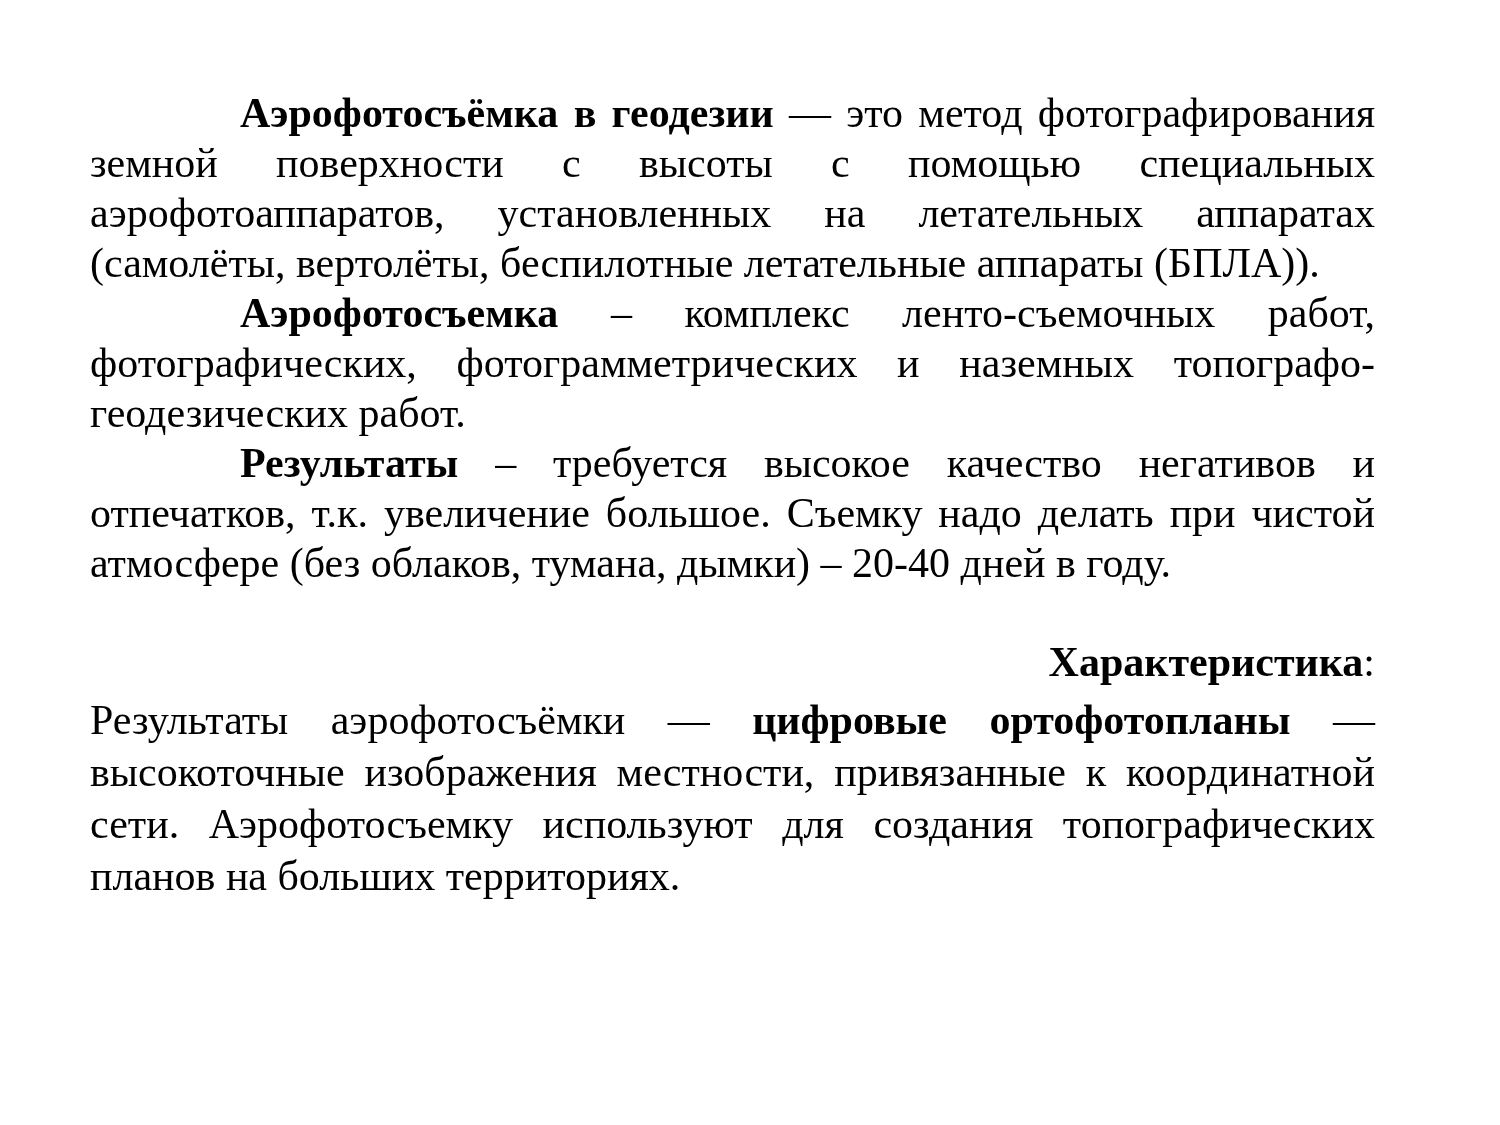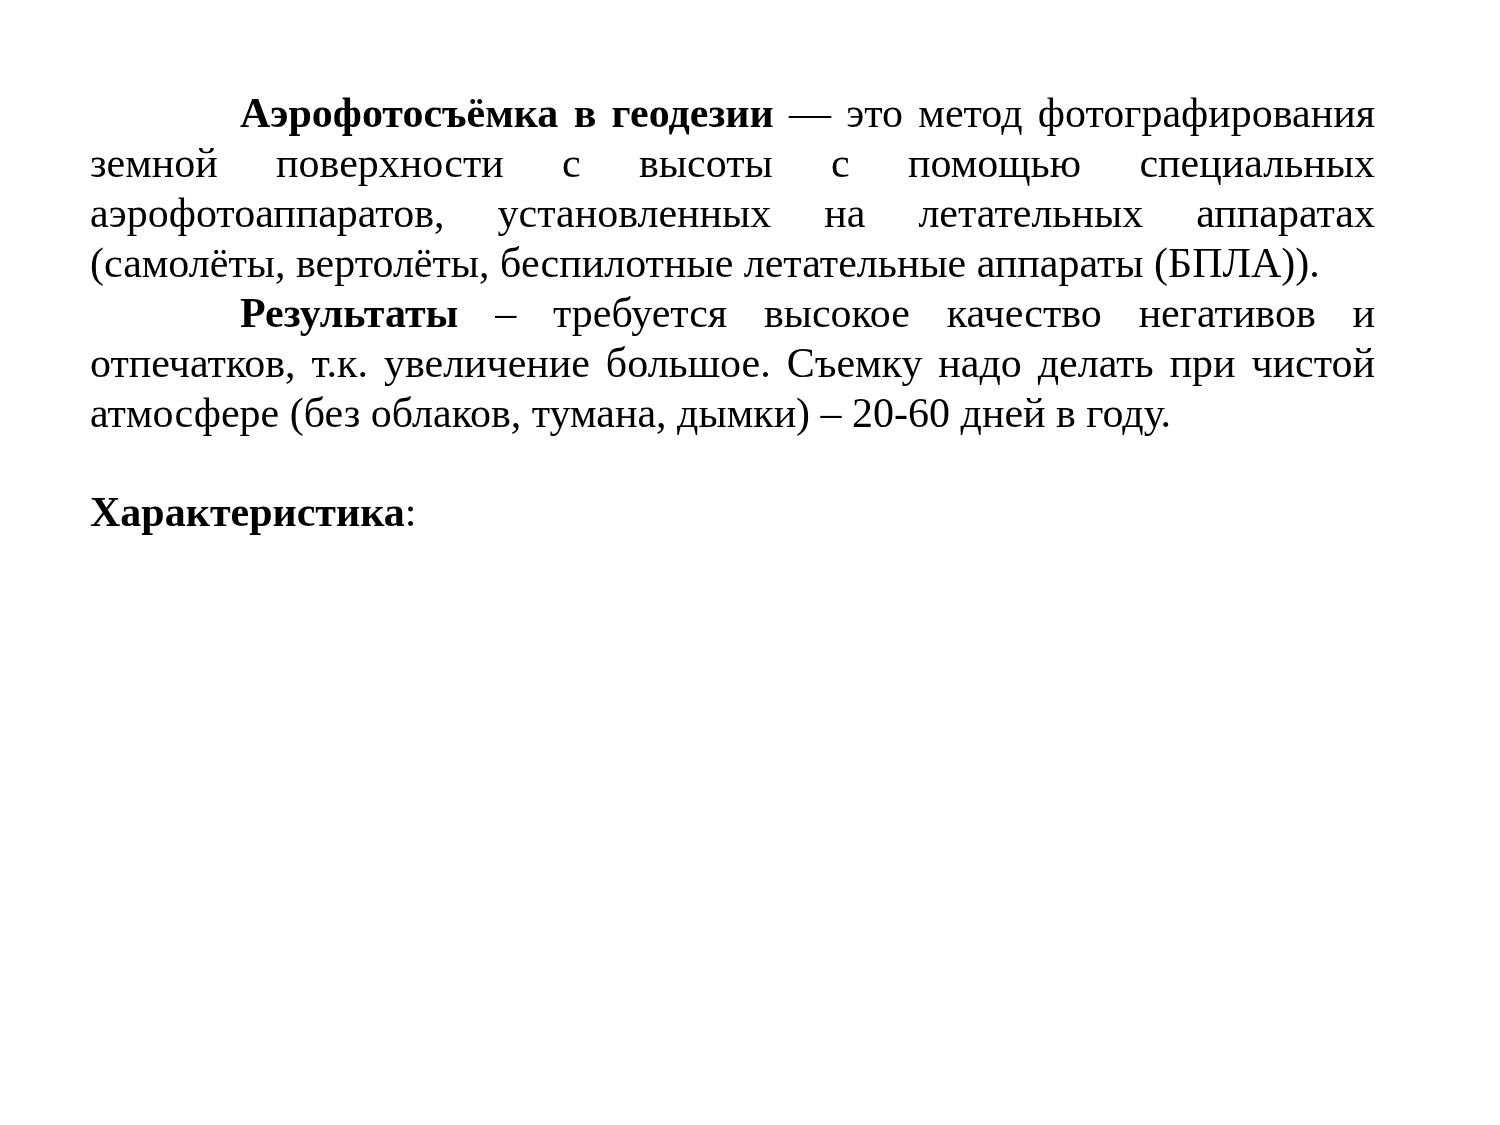--- a/index.html
+++ b/index.html
@@ -33,33 +33,35 @@
   .indent {
     text-indent: 150px;
   }
   .sec2 {
     line-height: 52px;
   }
   .heading {
     margin: 48px 0 0 0;
     font-size: 42px;
     line-height: 52px;
-    text-align: left;
+    text-align: right;
   }
   .p-results {
     margin-top: 6px;
   }
 </style>
 </head>
 <body>
 
 <div class="page">
 
   <p class="para indent"><b>Аэрофотосъёмка в геодезии</b><span> — это метод фотографирования земной поверхности с высоты с помощью специальных аэрофотоаппаратов, установленных на летательных аппаратах (самолёты, вертолёты, беспилотные летательные аппараты (БПЛА)).</span></p>
 
+  <p class="para indent"><b>Аэрофотосъемка</b><span> – комплекс ленто-съемочных работ, фотографических, фотограмметрических и наземных топографо-геодезических работ.</span></p>
 
-  <p class="para indent"><b>Результаты</b><span> – требуется высокое качество негативов и отпечатков, т.к. увеличение большое. Съемку надо делать при чистой атмосфере (без облаков, тумана, дымки) – 20-60 дней в году.</span></p>
+  <p class="para indent"><b>Результаты</b><span> – требуется высокое качество негативов и отпечатков, т.к. увеличение большое. Съемку надо делать при чистой атмосфере (без облаков, тумана, дымки) – 20-40 дней в году.</span></p>
 
   <p class="heading"><b>Характеристика</b><span>:</span></p>
 
 
+  <p class="para sec2 p-results"><span>Результаты аэрофотосъёмки — </span><b>цифровые ортофотопланы</b><span> — высокоточные изображения местности, привязанные к координатной сети. Аэрофотосъемку используют для создания топографических планов на больших территориях.</span></p>
 
 </div>
 
 </body></html>

